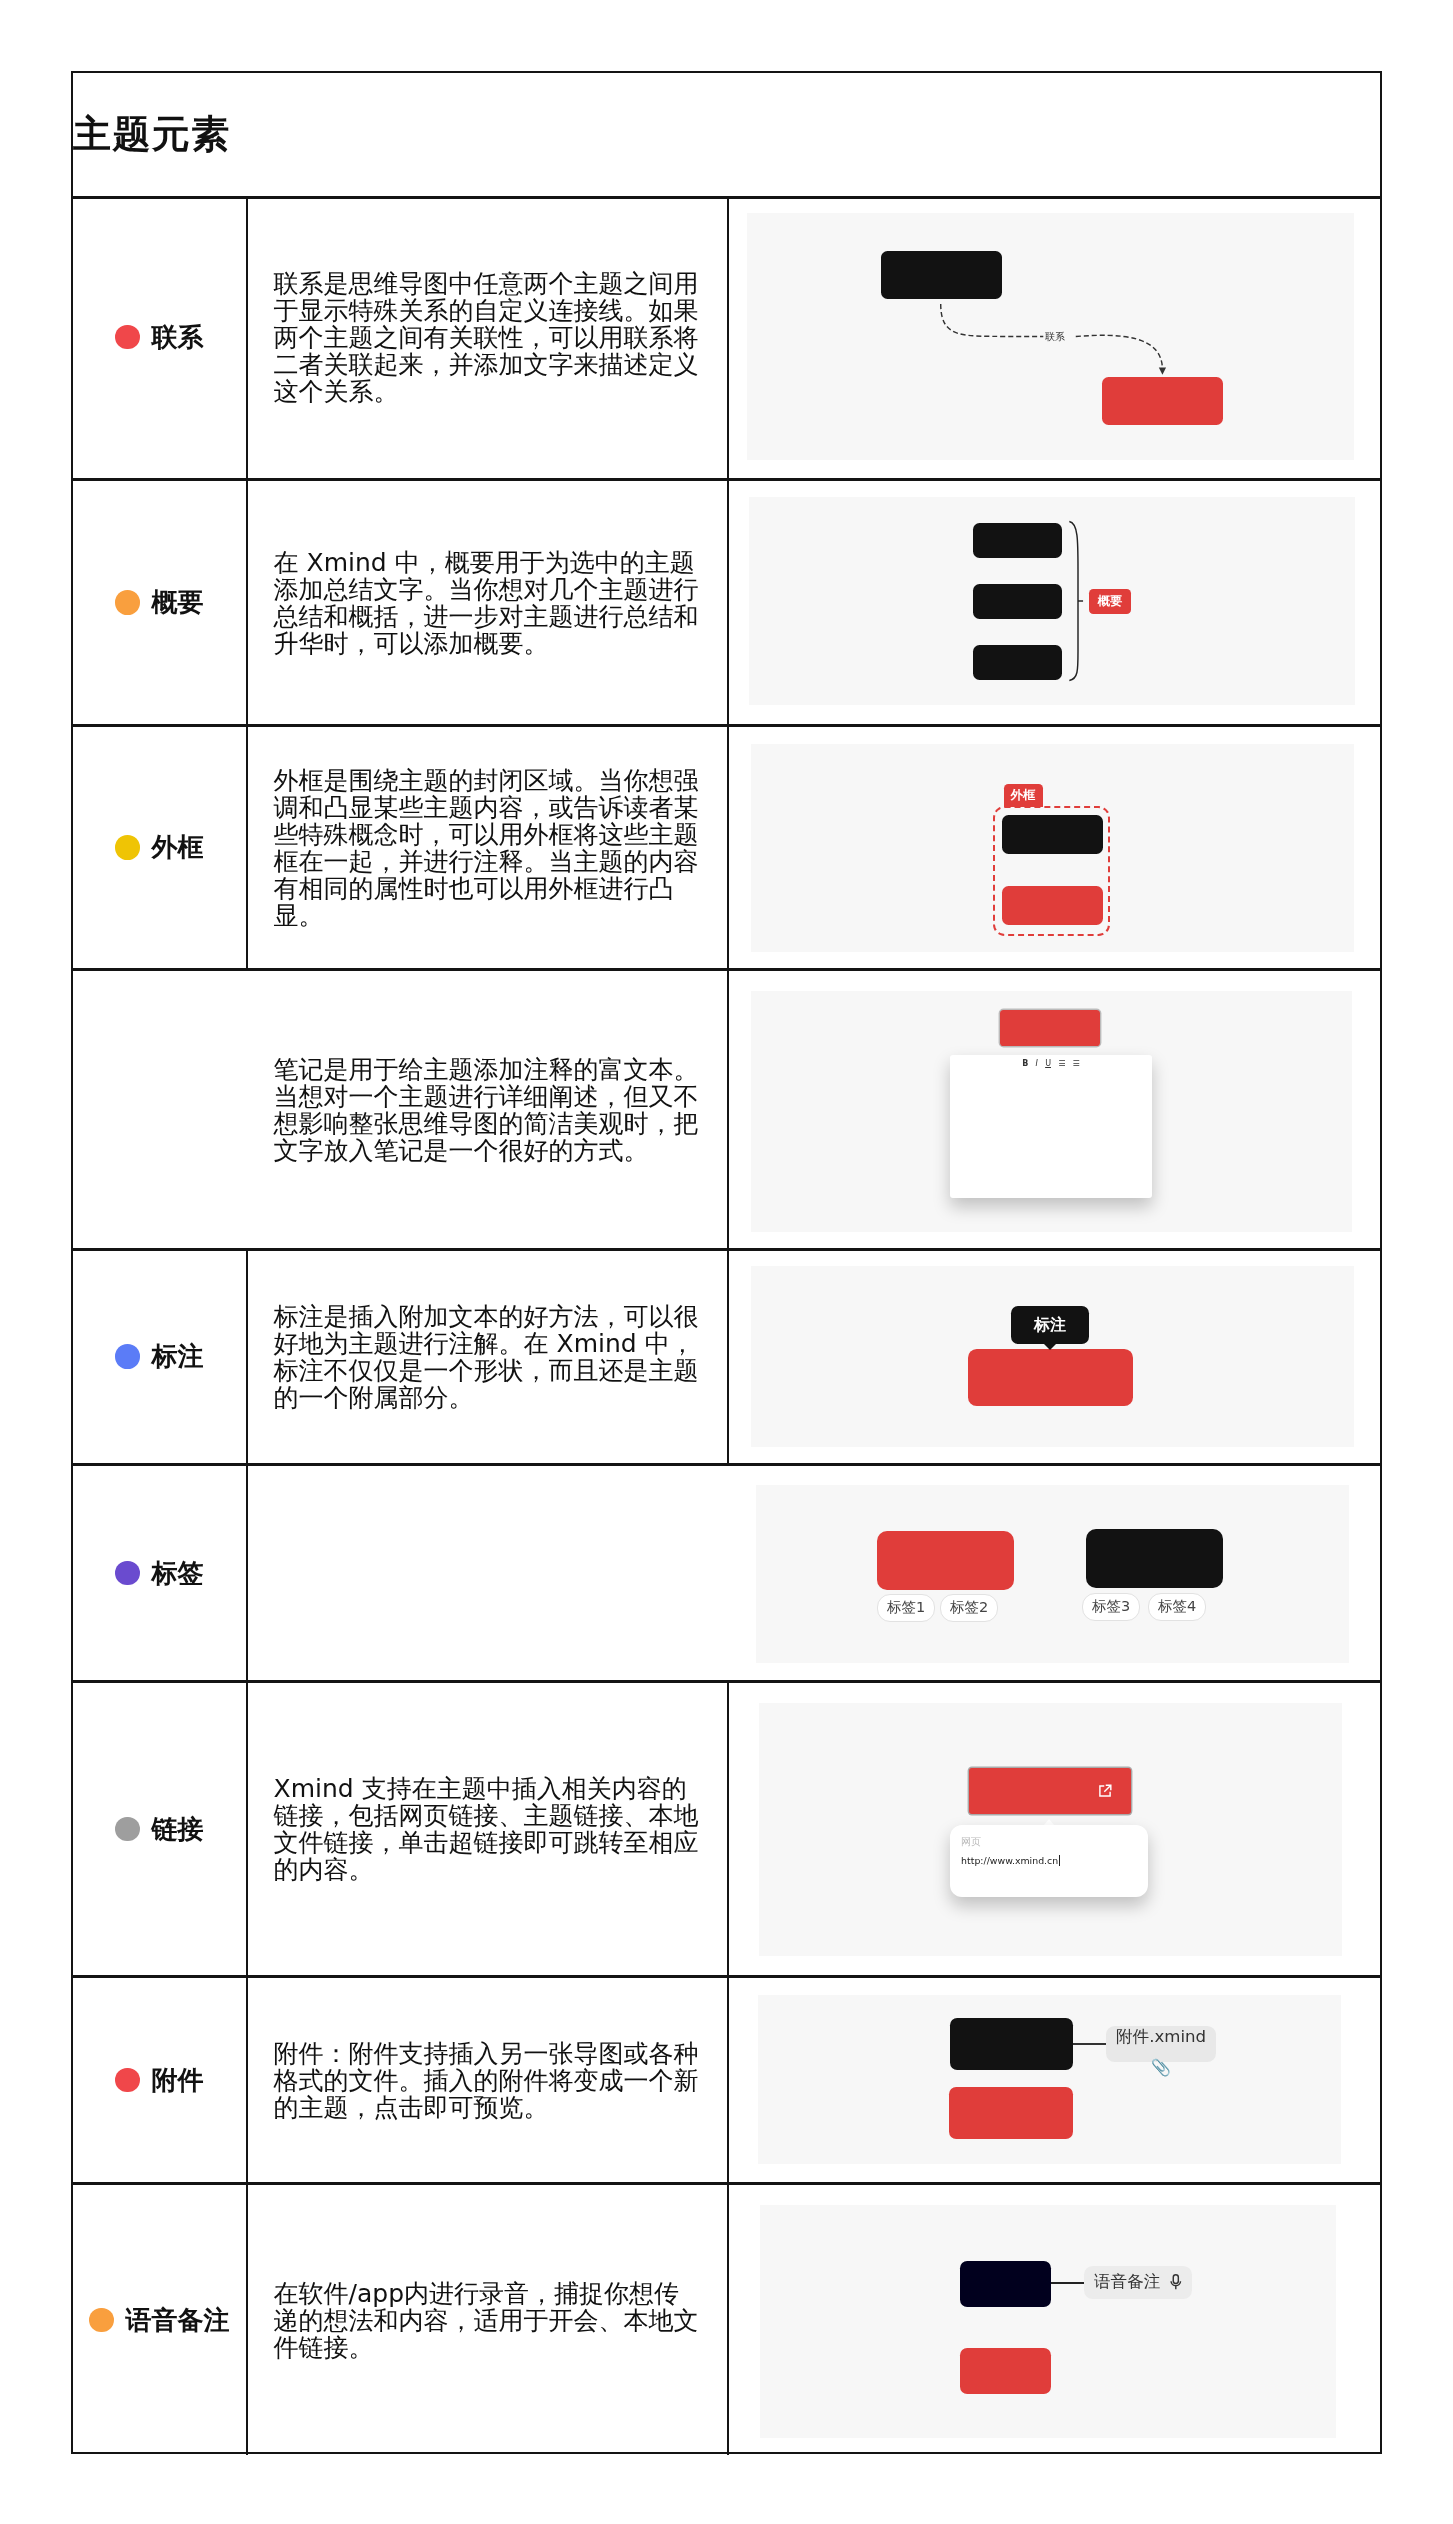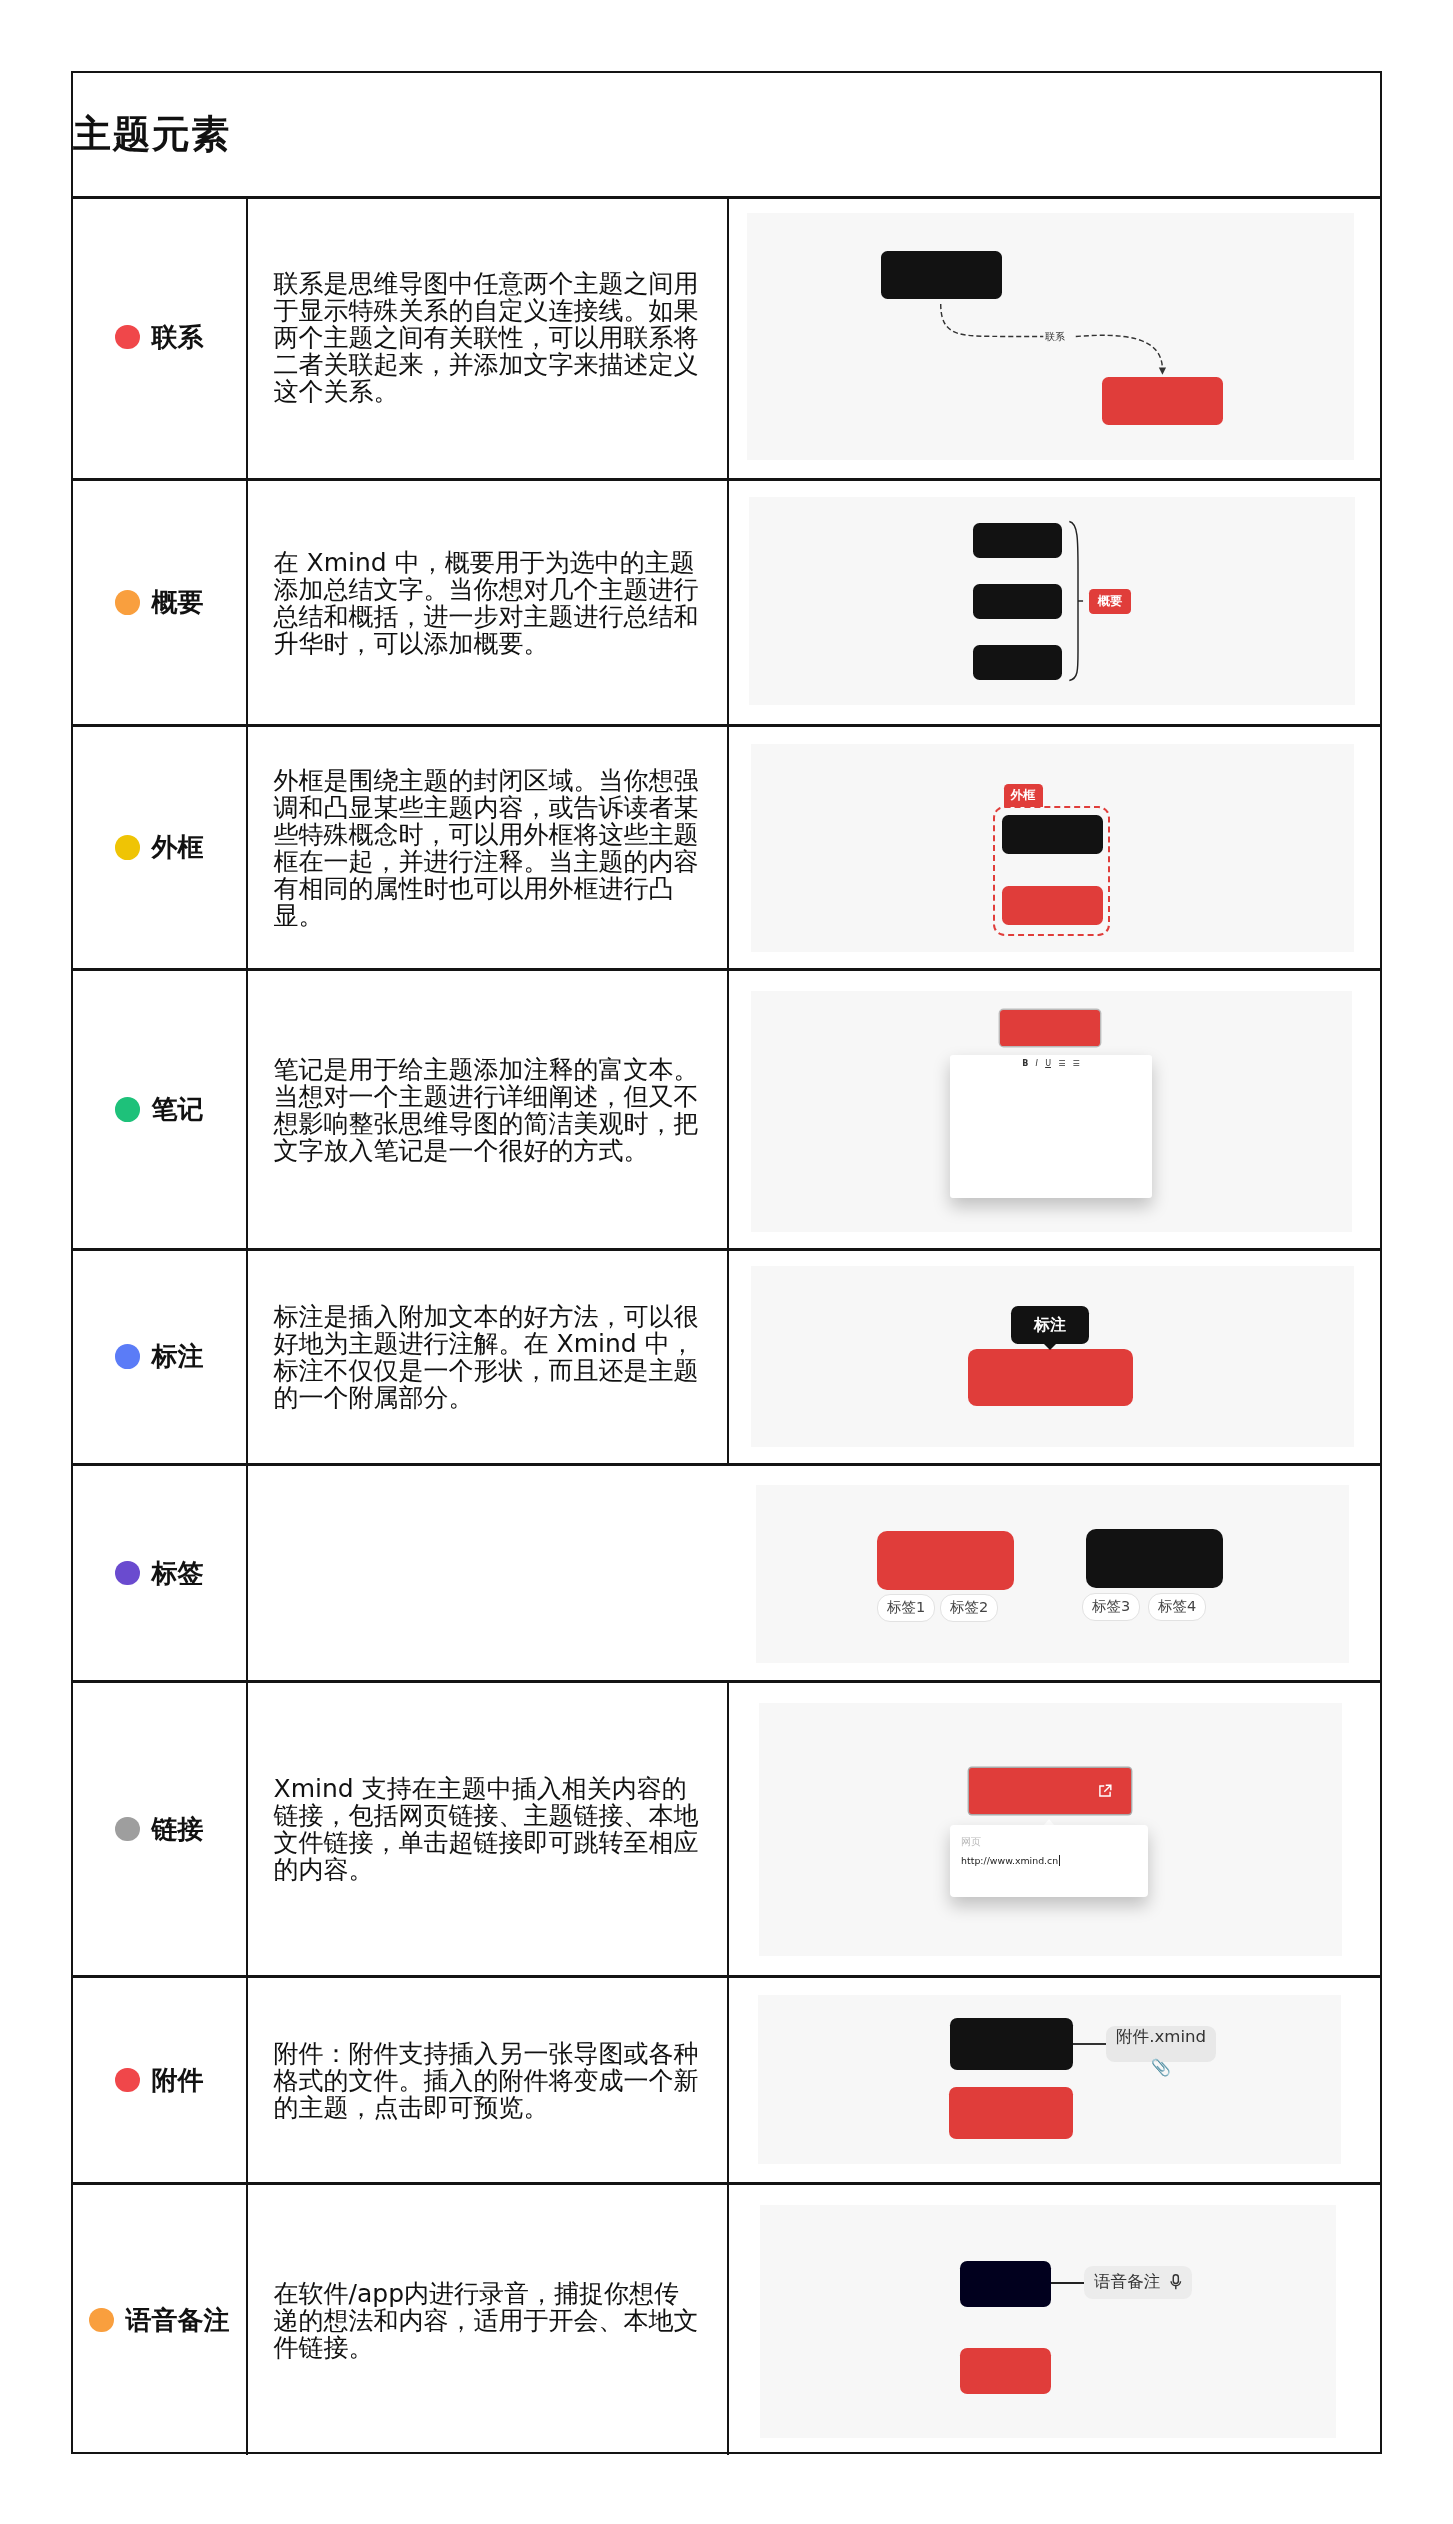--- a/index.html
+++ b/index.html
@@ -16,21 +16,21 @@
   .name { font-size:26px; font-weight:bold; white-space:nowrap; }
   .desc { font-size:25px; line-height:27px; padding:0 24.6px 0 24.6px; width:100%; box-sizing:border-box; }
   .panel { position:absolute; background:#f7f7f7; overflow:hidden; }
   .topic { position:absolute; border-radius:6.5px; }
   .red { background:#e03d3a; }
   .blk { background:#121212; }
   .navy { background:#01001e; }
   .small-label { position:absolute; color:#fff; font-size:12.3px; font-weight:bold; display:flex; align-items:center; justify-content:center; border-radius:4.3px; background:#e03d3a; }
   .pill { position:absolute; border:1.4px solid #e2e2e2; background:#fff; border-radius:13px; font-size:14.5px; color:#444; display:flex; align-items:center; justify-content:center; box-sizing:border-box; }
   .chip { position:absolute; background:#e8e8e8; border-radius:8.7px; font-size:16.6px; color:#333; display:flex; align-items:center; gap:10px; padding:0 10px; box-sizing:border-box; }
-  .card { position:absolute; background:#fff; border-radius:4px; box-shadow:0 8.7px 17.3px rgba(0,0,0,0.22); }
+  .card { position:absolute; background:#fff; border-radius:12px; box-shadow:0 8.7px 17.3px rgba(0,0,0,0.22); }
 </style>
 </head>
 <body>
 
 <div class="tbl">
   <div class="title-row">
     <span>主题元素</span>
   </div>
 
   <div class="row" style="top:123px;height:285px;">
@@ -89,24 +89,20 @@
       <div class="panel" style="left:19.5px;top:17.3px;width:603px;height:208px;">
         <div class="small-label" style="left:253px;top:40px;width:39px;height:23px;border-radius:4.3px 4.3px 0 0;">外框</div>
         <div style="position:absolute;left:242px;top:62px;width:117px;height:130px;border:2.2px dashed #e03d3a;border-radius:11.6px;box-sizing:border-box;"></div>
         <div class="topic blk" style="left:251px;top:71px;width:101px;height:39px;"></div>
         <div class="topic red" style="left:251px;top:142px;width:101px;height:39px;"></div>
       </div>
     </div>
   </div>
 
   <div class="row" style="top:898px;height:280px;">
-    <div class="c1">
-      <span class="dot" style="background:#1ec17a"></span>
-      <span class="name">笔记</span>
-    </div>
     <div class="c2">
       <div class="desc">笔记是用于给主题添加注释的富文本。当想对一个主题进行详细阐述，但又不想影响整张思维导图的简洁美观时，把文字放入笔记是一个很好的方式。</div>
     </div>
     <div class="c3">
       <div class="panel" style="left:20px;top:19.5px;width:601px;height:241px;">
         <div class="topic red" style="left:249px;top:19.5px;width:100px;height:36px;border-radius:3.6px;box-shadow:0 0 0 1.4px #bbb;"></div>
         <div class="card" style="left:199px;top:64px;width:202px;height:143px;border-radius:2.9px;">
           <div style="position:absolute;top:4.3px;left:0;right:0;display:flex;justify-content:center;gap:7.2px;font-size:8px;color:#333;">
             <span style="font-weight:bold;">B</span>
             <span style="font-style:italic;">I</span>

